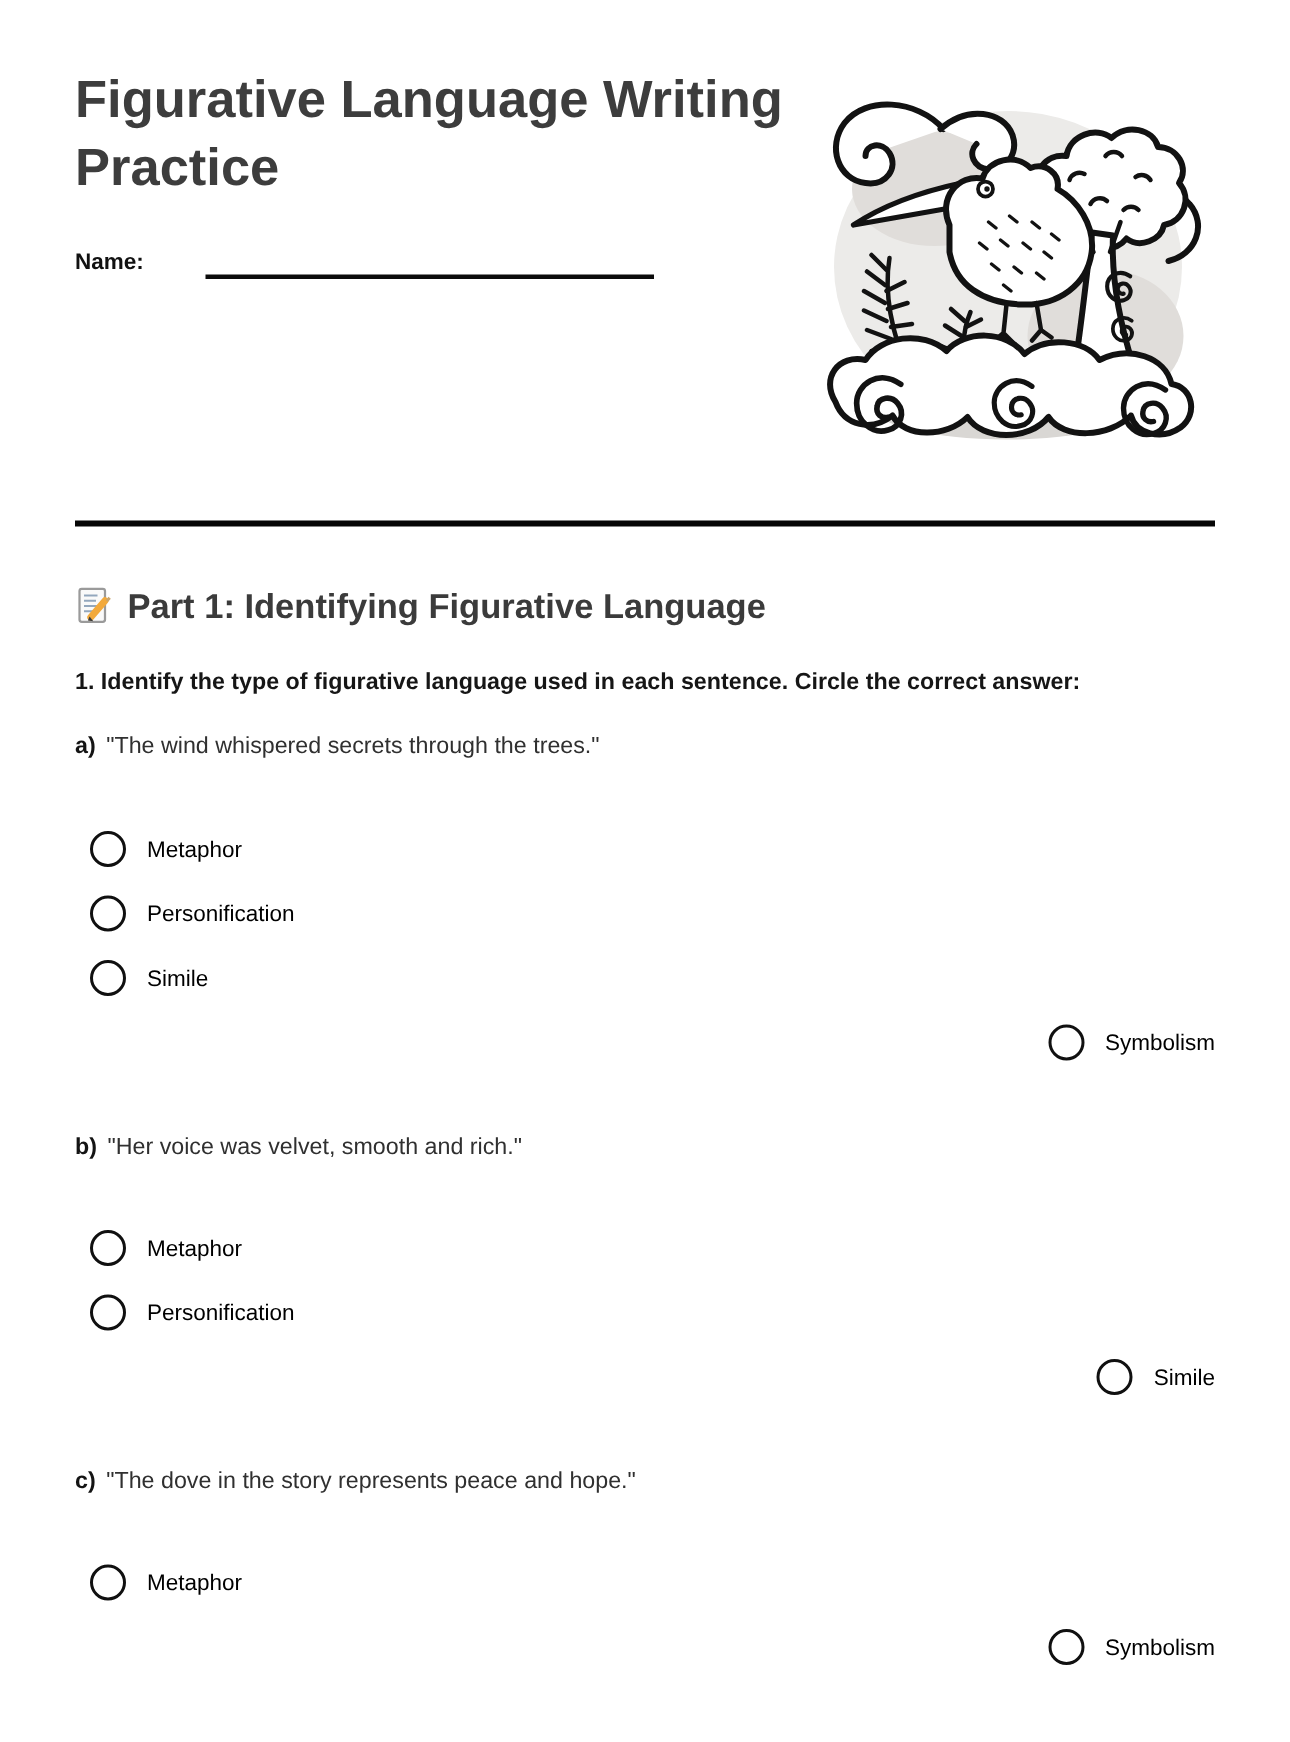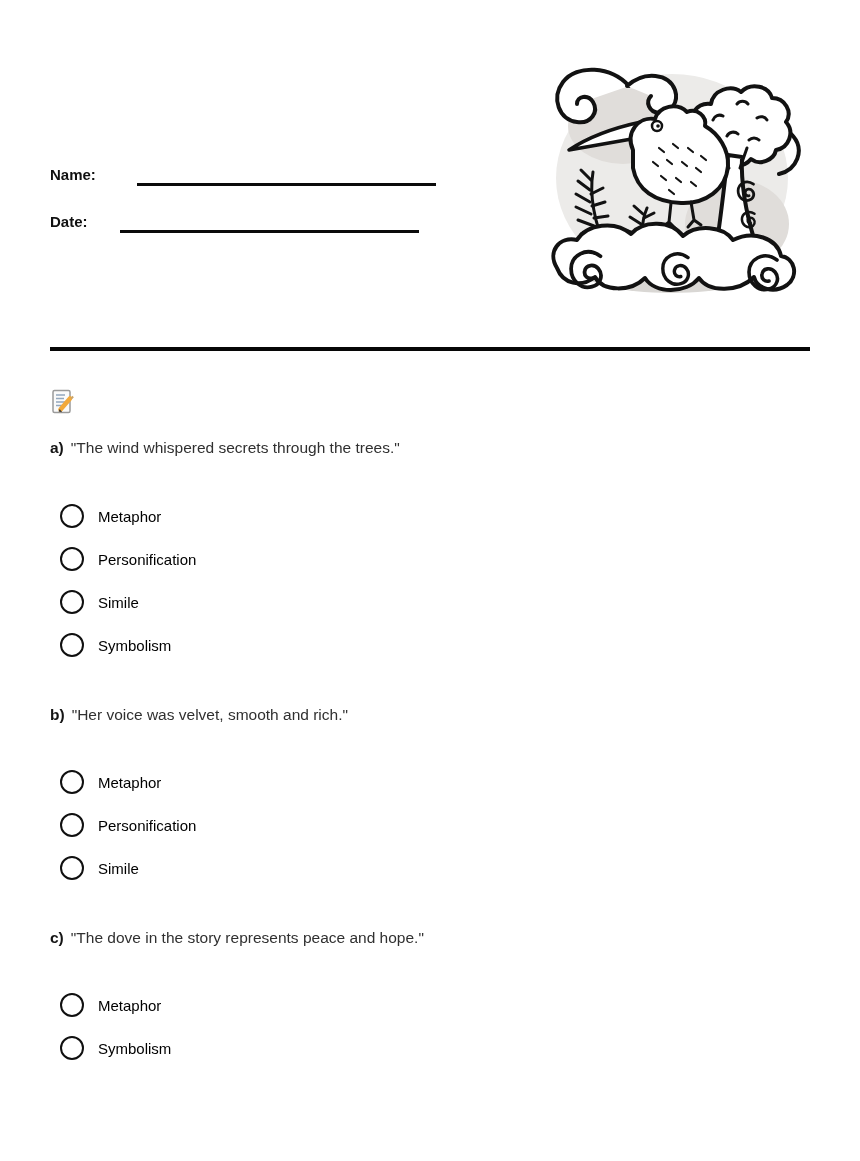--- a/index.html
+++ b/index.html
@@ -36,42 +36,39 @@
     font-size: 23px; line-height: 30px; font-weight: 700; color: #3b3b3b;
   }
   .memo-icon { flex: none; width: 26px; height: 26px; display: inline-block; }
   .instruction { margin-top: 26px; font-size: 15.5px; line-height: 20px; font-weight: 700; color: #161616; }
   .sentence { font-size: 15.5px; line-height: 21px; color: #303030; }
   .sentence .q-label { font-weight: 700; color: #141414; margin-right: 7px; }
   .sentence.first { margin-top: 22px; }
   .sentence.spaced { margin-top: 47px; }
   .options { margin-top: 46px; }
   .option-row { display: flex; align-items: center; gap: 14px; height: 24px; margin-bottom: 19px; cursor: pointer; }
-  .option-row:last-child { margin-bottom: 0; }
+  .option-row:last-child { margin-bottom: 0; justify-content: flex-end; }
   .radio {
     flex: none; width: 24px; height: 24px; margin-left: 10px;
     border: 2.5px solid #101010; border-radius: 50%; background: #fff;
   }
   .option-label { font-size: 15px; color: #000000; }
 </style>
 </head>
 <body>
 
 <div class="page">
 
+  <h1 class="title">Figurative Language Writing Practice</h1>
 
   <div class="field-row name">
     <span class="field-label">Name:</span>
     <div class="field-line"></div>
   </div>
 
-  <div class="field-row date">
-    <span class="field-label">Date:</span>
-    <div class="field-line"></div>
-  </div>
 
   <div class="illustration">
     <svg width="262" height="248" viewBox="0 0 262 248" xmlns="http://www.w3.org/2000/svg">
       <defs>
         <path id="curl" d="M30,4 C16,-6 2,4 2,16 C2,28 12,36 22,33 C30,31 33,22 28,16 C24,11 16,12 15,18 C14,23 18,26 22,25"></path>
       </defs>
 
       <ellipse cx="131" cy="122" rx="116" ry="104" fill="#ecebe9"></ellipse>
       <ellipse cx="82" cy="70" rx="55" ry="38" fill="#e0ddda"></ellipse>
       <ellipse cx="196" cy="168" rx="52" ry="44" fill="#e0ddda"></ellipse>
@@ -120,22 +117,24 @@
     <h2 class="part-heading">
       <span class="memo-icon">
         <svg width="26" height="26" viewBox="0 0 26 26" xmlns="http://www.w3.org/2000/svg">
           <rect x="3" y="1.5" width="17" height="22" rx="1.5" fill="#fafafa" stroke="#9a9a9a" stroke-width="1.5"></rect>
           <path d="M6,6 h9 M6,9.5 h8 M6,13 h9 M6,16.5 h6" fill="none" stroke="#93a7bd" stroke-width="1.4"></path>
           <path d="M10.5,20.5 L20,9.5" stroke="#f2a93b" stroke-width="4.6" stroke-linecap="round"></path>
           <path d="M20.5,9 l1.8,-2.2 1.6,1.4 -2,2.1 z" fill="#c9a46a"></path>
           <path d="M8.6,22.6 l3.6,0.6 -2.5,-3.2 z" fill="#3a3a3a"></path>
         </svg>
       </span>
+      <span>Part 1: Identifying Figurative Language</span>
     </h2>
 
+    <p class="instruction">1. Identify the type of figurative language used in each sentence. Circle the correct answer:</p>
 
     <p class="sentence first">
       <span class="q-label">a)</span><span>"The wind whispered secrets through the trees."</span>
     </p>
     <div class="options">
       <div class="option-row">
         <span class="radio"></span>
         <span class="option-label">Metaphor</span>
       </div>
       <div class="option-row">

